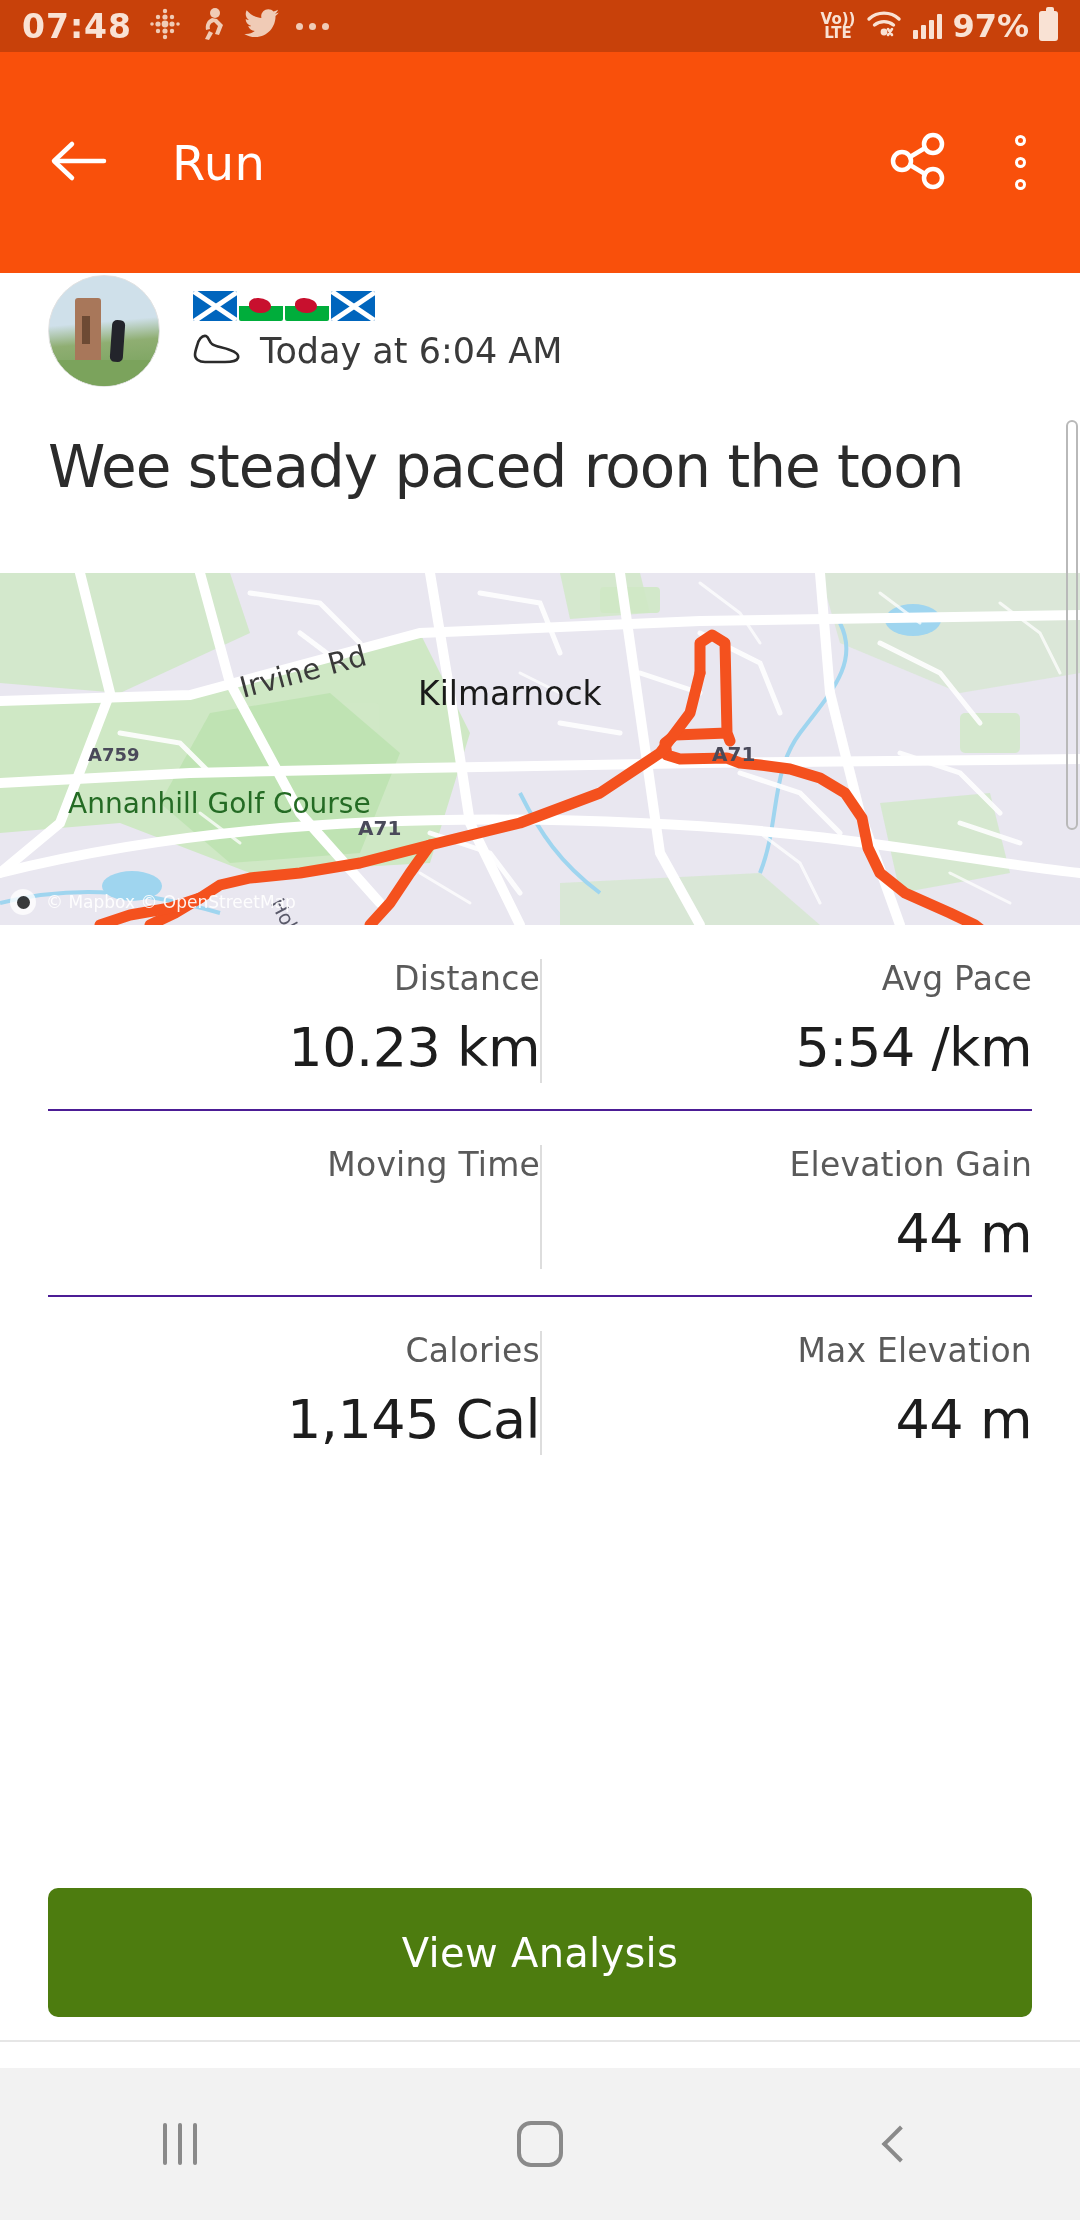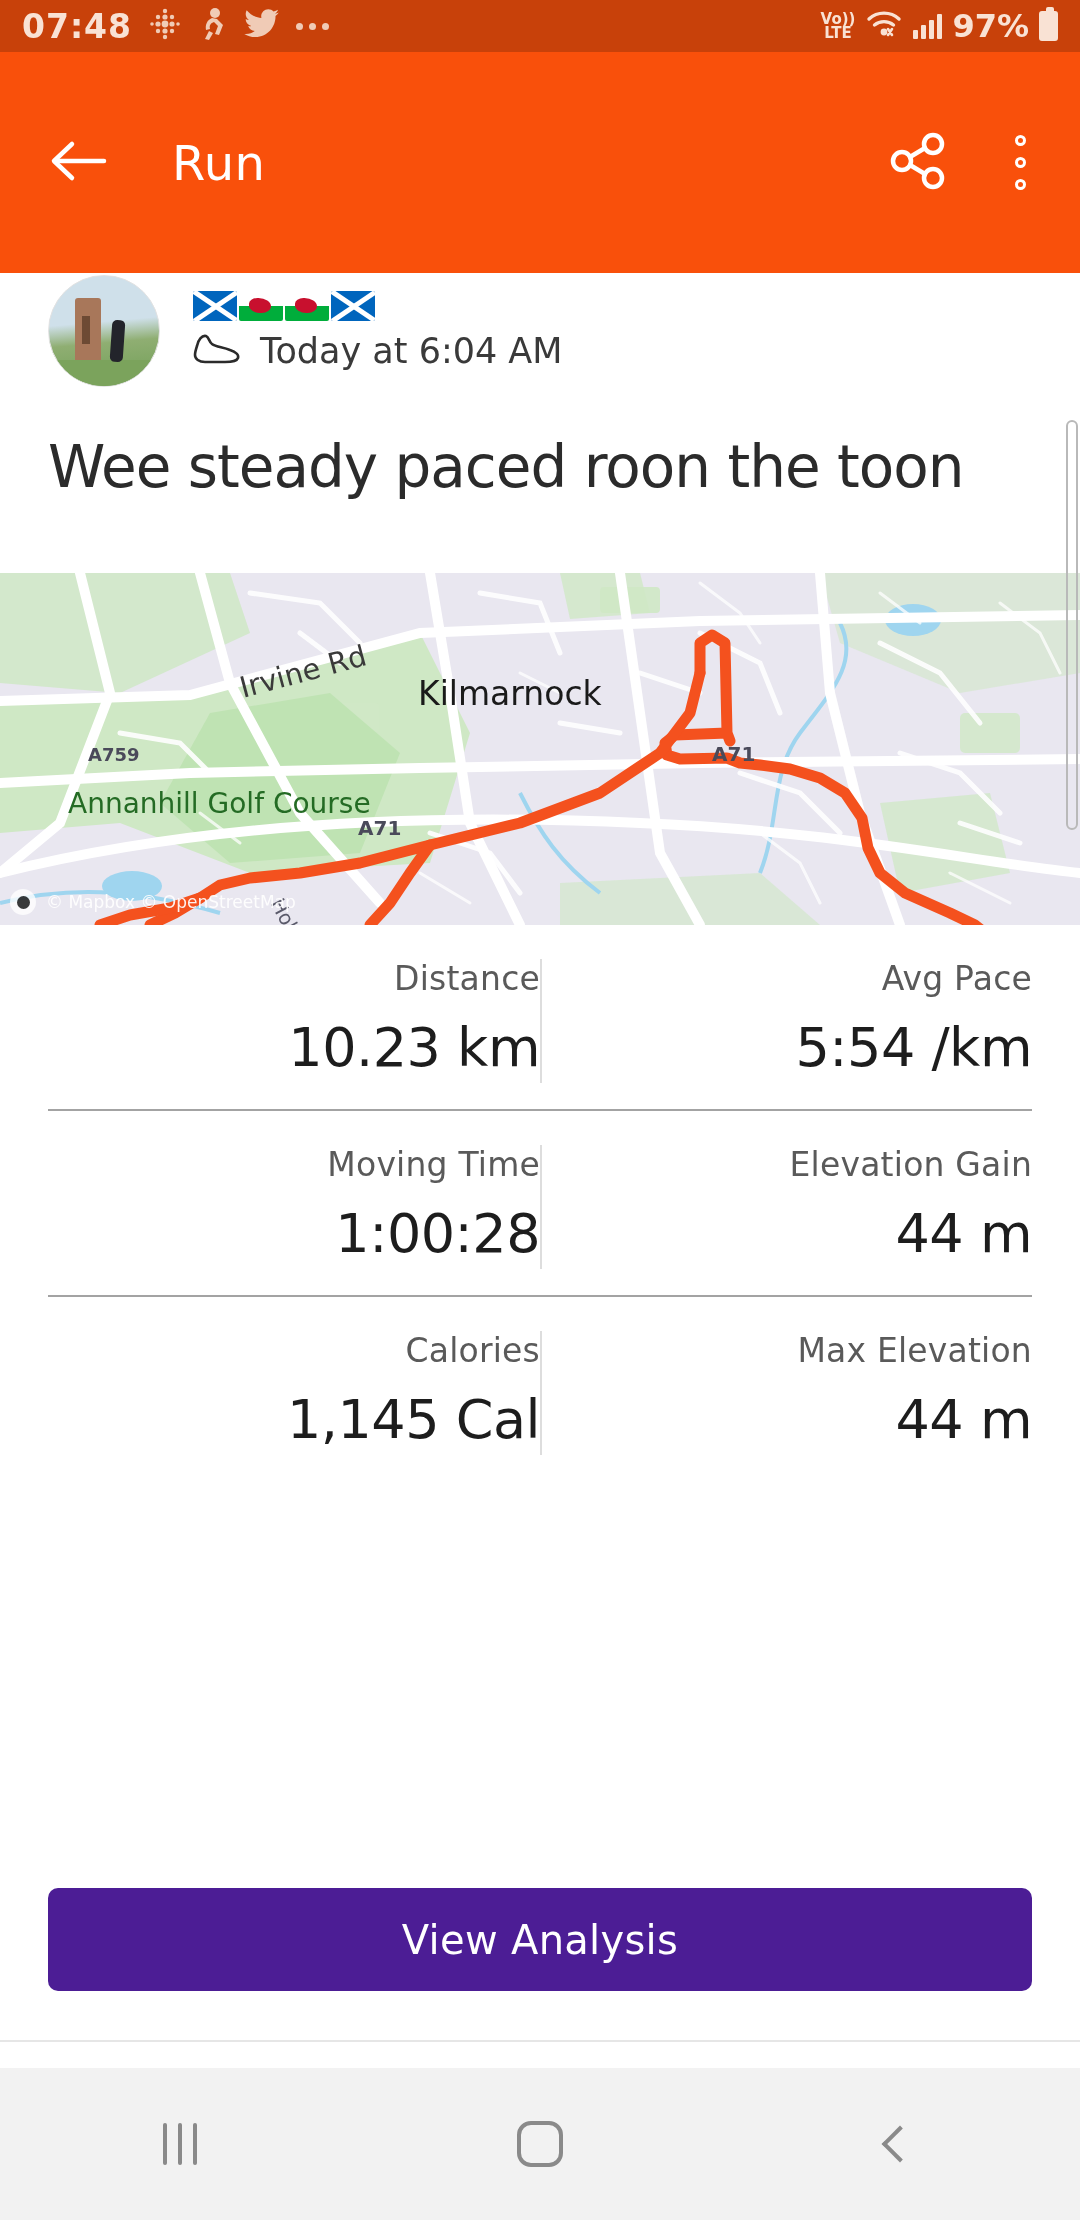--- a/index.html
+++ b/index.html
@@ -116,32 +116,32 @@
 
   
   .scrollbar {
     position:absolute; right:2px; top:420px; width:12px; height:410px;
     border:2px solid #b9b9b9; border-radius:8px; background:transparent;
   }
 
   
   .stats { position:absolute; top:925px; left:0; width:1080px; padding:0 48px; }
   .statrow { display:flex; position:relative; padding:34px 0 30px 0; }
-  .statrow + .statrow { border-top:2px solid #a3a3a3; }
+  .statrow + .statrow { border-top:2px solid #4c1d95; }
   .statcell { flex:1; display:flex; flex-direction:column; align-items:flex-end; }
   .statlabel { font-size:33px; color:#5a5a5a; letter-spacing:0.2px; }
   .statvalue { font-size:54px; color:#1d1d1d; margin-top:18px; letter-spacing:-0.5px; }
   .vdiv {
     position:absolute; left:50%; top:34px; bottom:26px; width:2px; background:#dddddd;
   }
 
   
   .cta {
-    position:absolute; top:1888px; left:48px; width:984px; height:103px;
-    background:#4c1d95; border-radius:10px; color:#fff; font-size:40px;
+    position:absolute; top:1888px; left:48px; width:984px; height:129px;
+    background:#4d7c0f; border-radius:10px; color:#fff; font-size:40px;
     display:flex; align-items:center; justify-content:center; letter-spacing:0.3px;
     border:none; font-family:"DejaVu Sans", sans-serif;
   }
   .footdiv { position:absolute; top:2040px; left:0; width:1080px; height:2px; background:#e6e6e6; }
 
   
   .navbar {
     position:absolute; bottom:0; left:0; width:1080px; height:152px;
     background:#f2f2f2; display:flex; align-items:center;
   }
@@ -393,21 +393,20 @@
       <div class="vdiv"></div>
       <div class="statcell">
         <span class="statlabel">Avg Pace</span>
         <span class="statvalue">5:54 /km</span>
       </div>
     </div>
 
     <div class="statrow">
       <div class="statcell">
         <span class="statlabel">Moving Time</span>
-        <span class="statvalue">1:00:28</span>
       </div>
       <div class="vdiv"></div>
       <div class="statcell">
         <span class="statlabel">Elevation Gain</span>
         <span class="statvalue">44 m</span>
       </div>
     </div>
 
     <div class="statrow">
       <div class="statcell">

